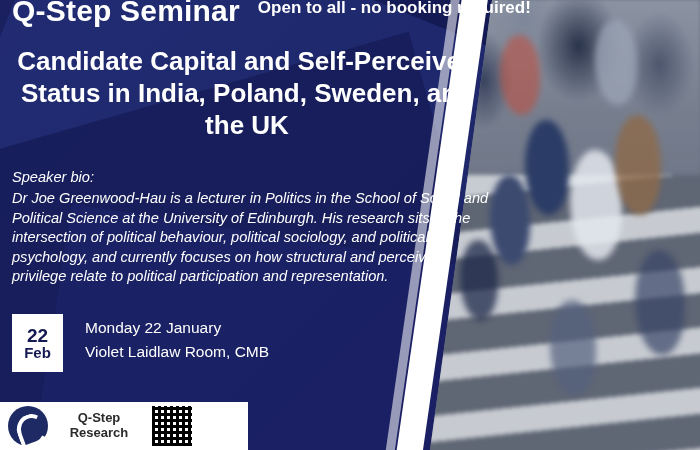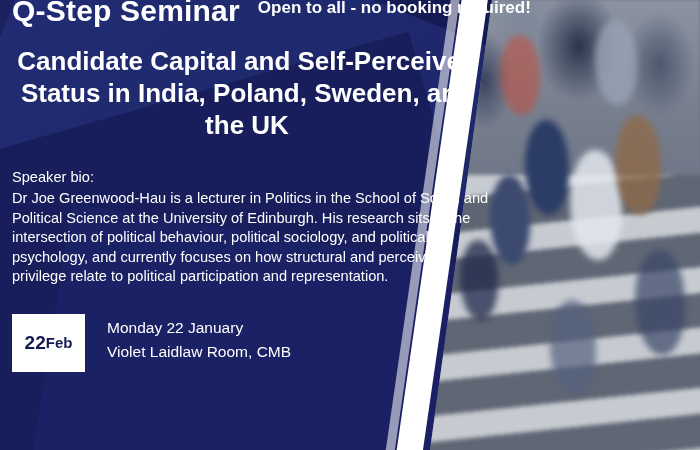--- a/index.html
+++ b/index.html
@@ -118,31 +118,32 @@
   .talk-title {
     margin-top: 18px;
     font-size: 26px; font-weight: bold; line-height: 1.23;
     max-width: 470px;
     text-align: center;
   }
   .bio {
     margin-top: 26px;
     font-size: 14.6px; line-height: 1.33;
     max-width: 480px;
+    font-style: italic;
   }
   .bio .bio-label { display: block; margin-bottom: 2px; }
 
   .details {
     margin-top: 28px;
     display: flex; align-items: flex-start; gap: 22px;
   }
   .date-box {
     background: #ffffff; color: #151a52;
-    width: 73px; height: 58px;
-    display: flex; flex-direction: row;
+    width: 51px; height: 58px;
+    display: flex; flex-direction: column;
     align-items: center; justify-content: center;
     line-height: 1.05;
   }
   .date-box .d-day { font-size: 19px; font-weight: bold; }
   .date-box .d-mon { font-size: 15px; font-weight: bold; }
   .when { font-size: 15.5px; line-height: 1.5; padding-top: 2px; }
 
   
   .footer {
     position: absolute;
@@ -226,14 +227,23 @@
         <span class="d-mon">Feb</span>
       </div>
       <div class="when">
         <div>Monday 22 January</div>
         <div>Violet Laidlaw Room, CMB</div>
       </div>
     </div>
 
   </div>
 
+  <div class="footer">
+    <div class="uoe-mark"></div>
+    <div class="qstep-text">
+      <div>Q-Step</div>
+      <div>Research</div>
+    </div>
+    <div class="qr"></div>
+    <div class="qr-caption"></div>
+  </div>
 
 </div>
 
 </body></html>

